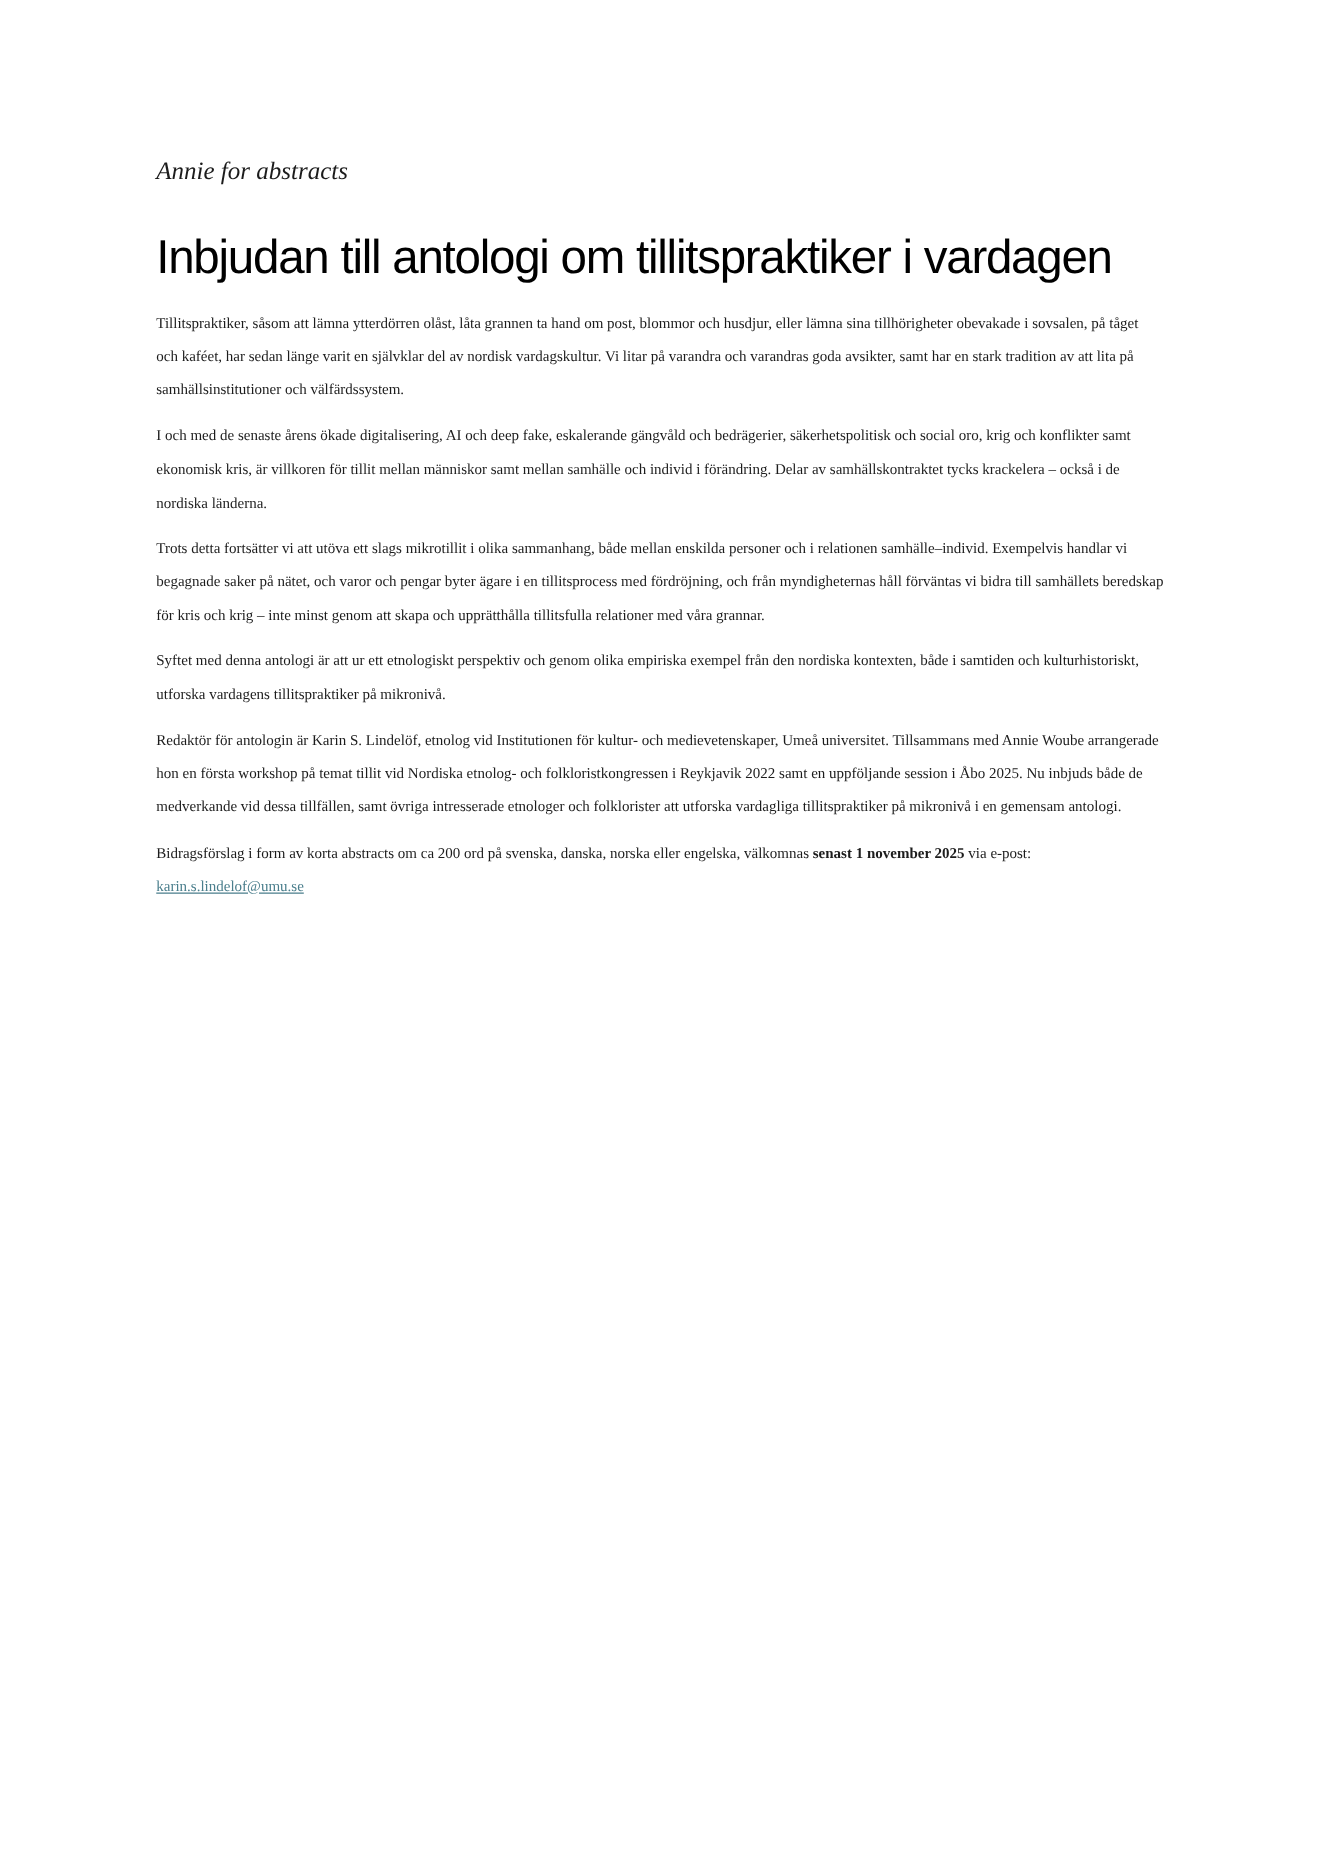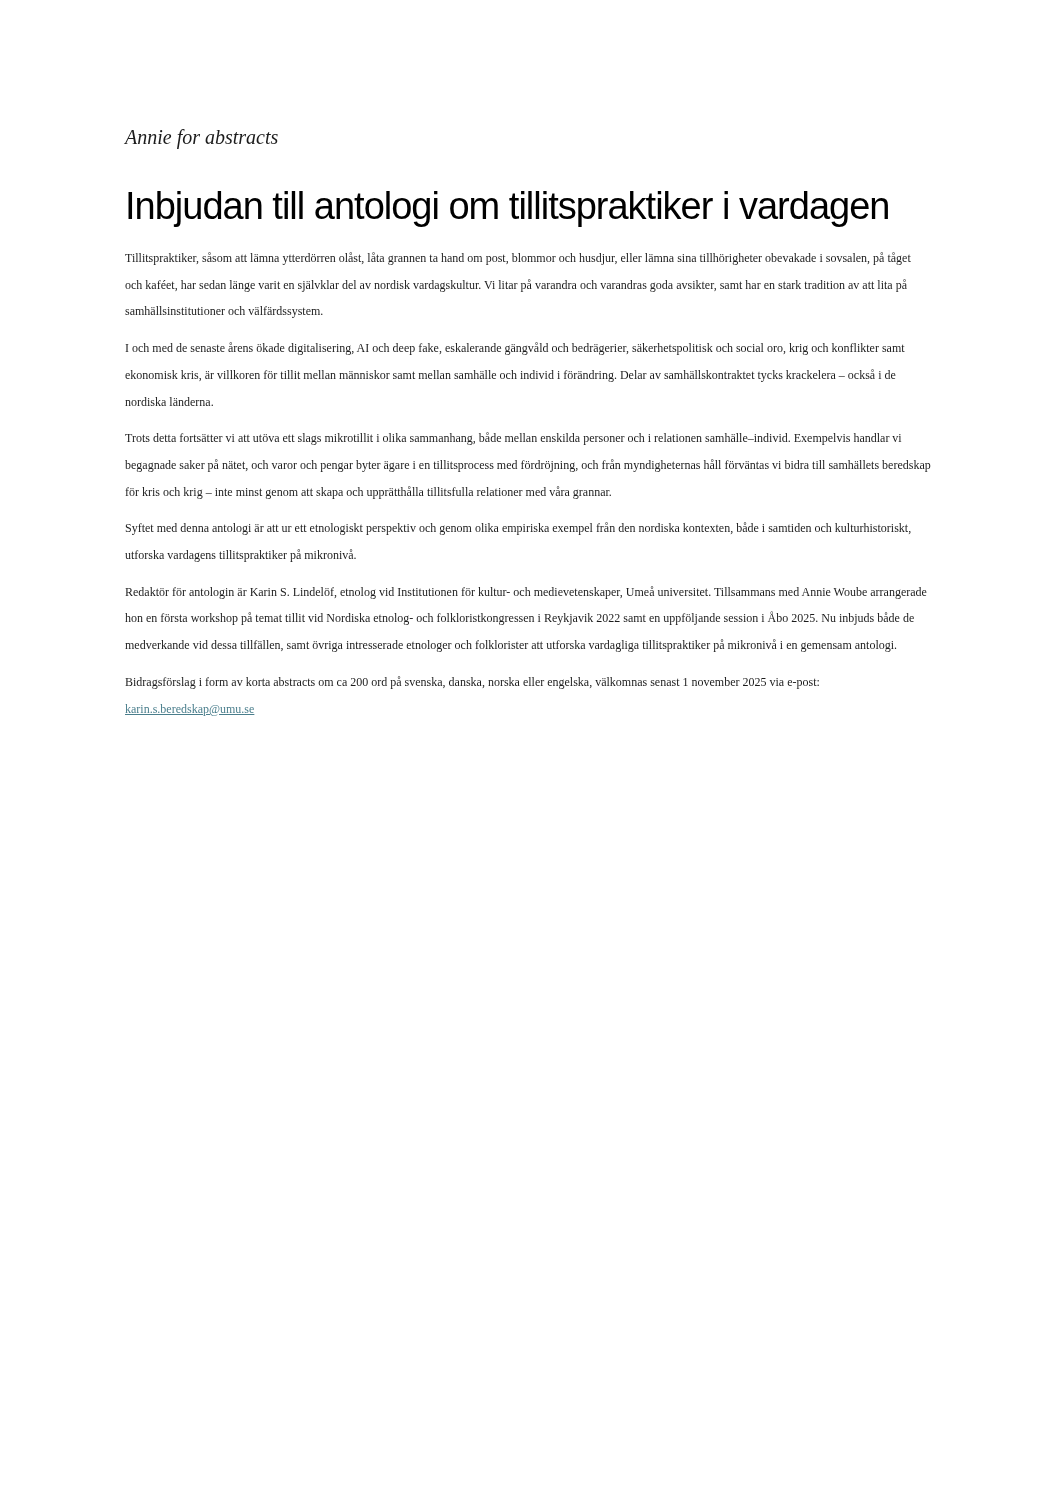--- a/index.html
+++ b/index.html
@@ -41,21 +41,21 @@
   }
   p.body-para {
     font-family: "Liberation Serif", serif;
     font-size: 12px;
     line-height: 26.7px;
     color: #1c1c1c;
     margin: 0 0 10px 0;
     text-align: left;
   }
   .bold-inline {
-    font-weight: normal;
+    font-weight: bold;
   }
   a.email-link {
     color: #4a7e8c;
     text-decoration: underline;
     cursor: pointer;
   }
 </style>
 </head>
 <body>
 
@@ -70,17 +70,17 @@
 
     <p class="body-para">I och med de senaste årens ökade digitalisering, AI och deep fake, eskalerande gängvåld och bedrägerier, säkerhetspolitisk och social oro, krig och konflikter samt ekonomisk kris, är villkoren för tillit mellan människor samt mellan samhälle och individ i förändring. Delar av samhällskontraktet tycks krackelera – också i de nordiska länderna.</p>
 
     <p class="body-para">Trots detta fortsätter vi att utöva ett slags mikrotillit i olika sammanhang, både mellan enskilda personer och i relationen samhälle–individ. Exempelvis handlar vi begagnade saker på nätet, och varor och pengar byter ägare i en tillitsprocess med fördröjning, och från myndigheternas håll förväntas vi bidra till samhällets beredskap för kris och krig – inte minst genom att skapa och upprätthålla tillitsfulla relationer med våra grannar.</p>
 
     <p class="body-para">Syftet med denna antologi är att ur ett etnologiskt perspektiv och genom olika empiriska exempel från den nordiska kontexten, både i samtiden och kulturhistoriskt, utforska vardagens tillitspraktiker på mikronivå.</p>
 
     <p class="body-para">Redaktör för antologin är Karin S. Lindelöf, etnolog vid Institutionen för kultur- och medievetenskaper, Umeå universitet. Tillsammans med Annie Woube arrangerade hon en första workshop på temat tillit vid Nordiska etnolog- och folkloristkongressen i Reykjavik 2022 samt en uppföljande session i Åbo 2025. Nu inbjuds både de medverkande vid dessa tillfällen, samt övriga intresserade etnologer och folklorister att utforska vardagliga tillitspraktiker på mikronivå i en gemensam antologi.</p>
 
     <p class="body-para">
-      <span>Bidragsförslag i form av korta abstracts om ca 200 ord på svenska, danska, norska eller engelska, välkomnas </span><span class="bold-inline">senast 1 november 2025</span><span> via e-post: </span><a class="email-link">karin.s.beredskap@umu.se</a>
+      <span>Bidragsförslag i form av korta abstracts om ca 200 ord på svenska, danska, norska eller engelska, välkomnas </span><span class="bold-inline">senast 1 november 2025</span><span> via e-post: </span><a class="email-link">karin.s.lindelof@umu.se</a>
     </p>
 
   </div>
 </div>
 
 </body></html>

